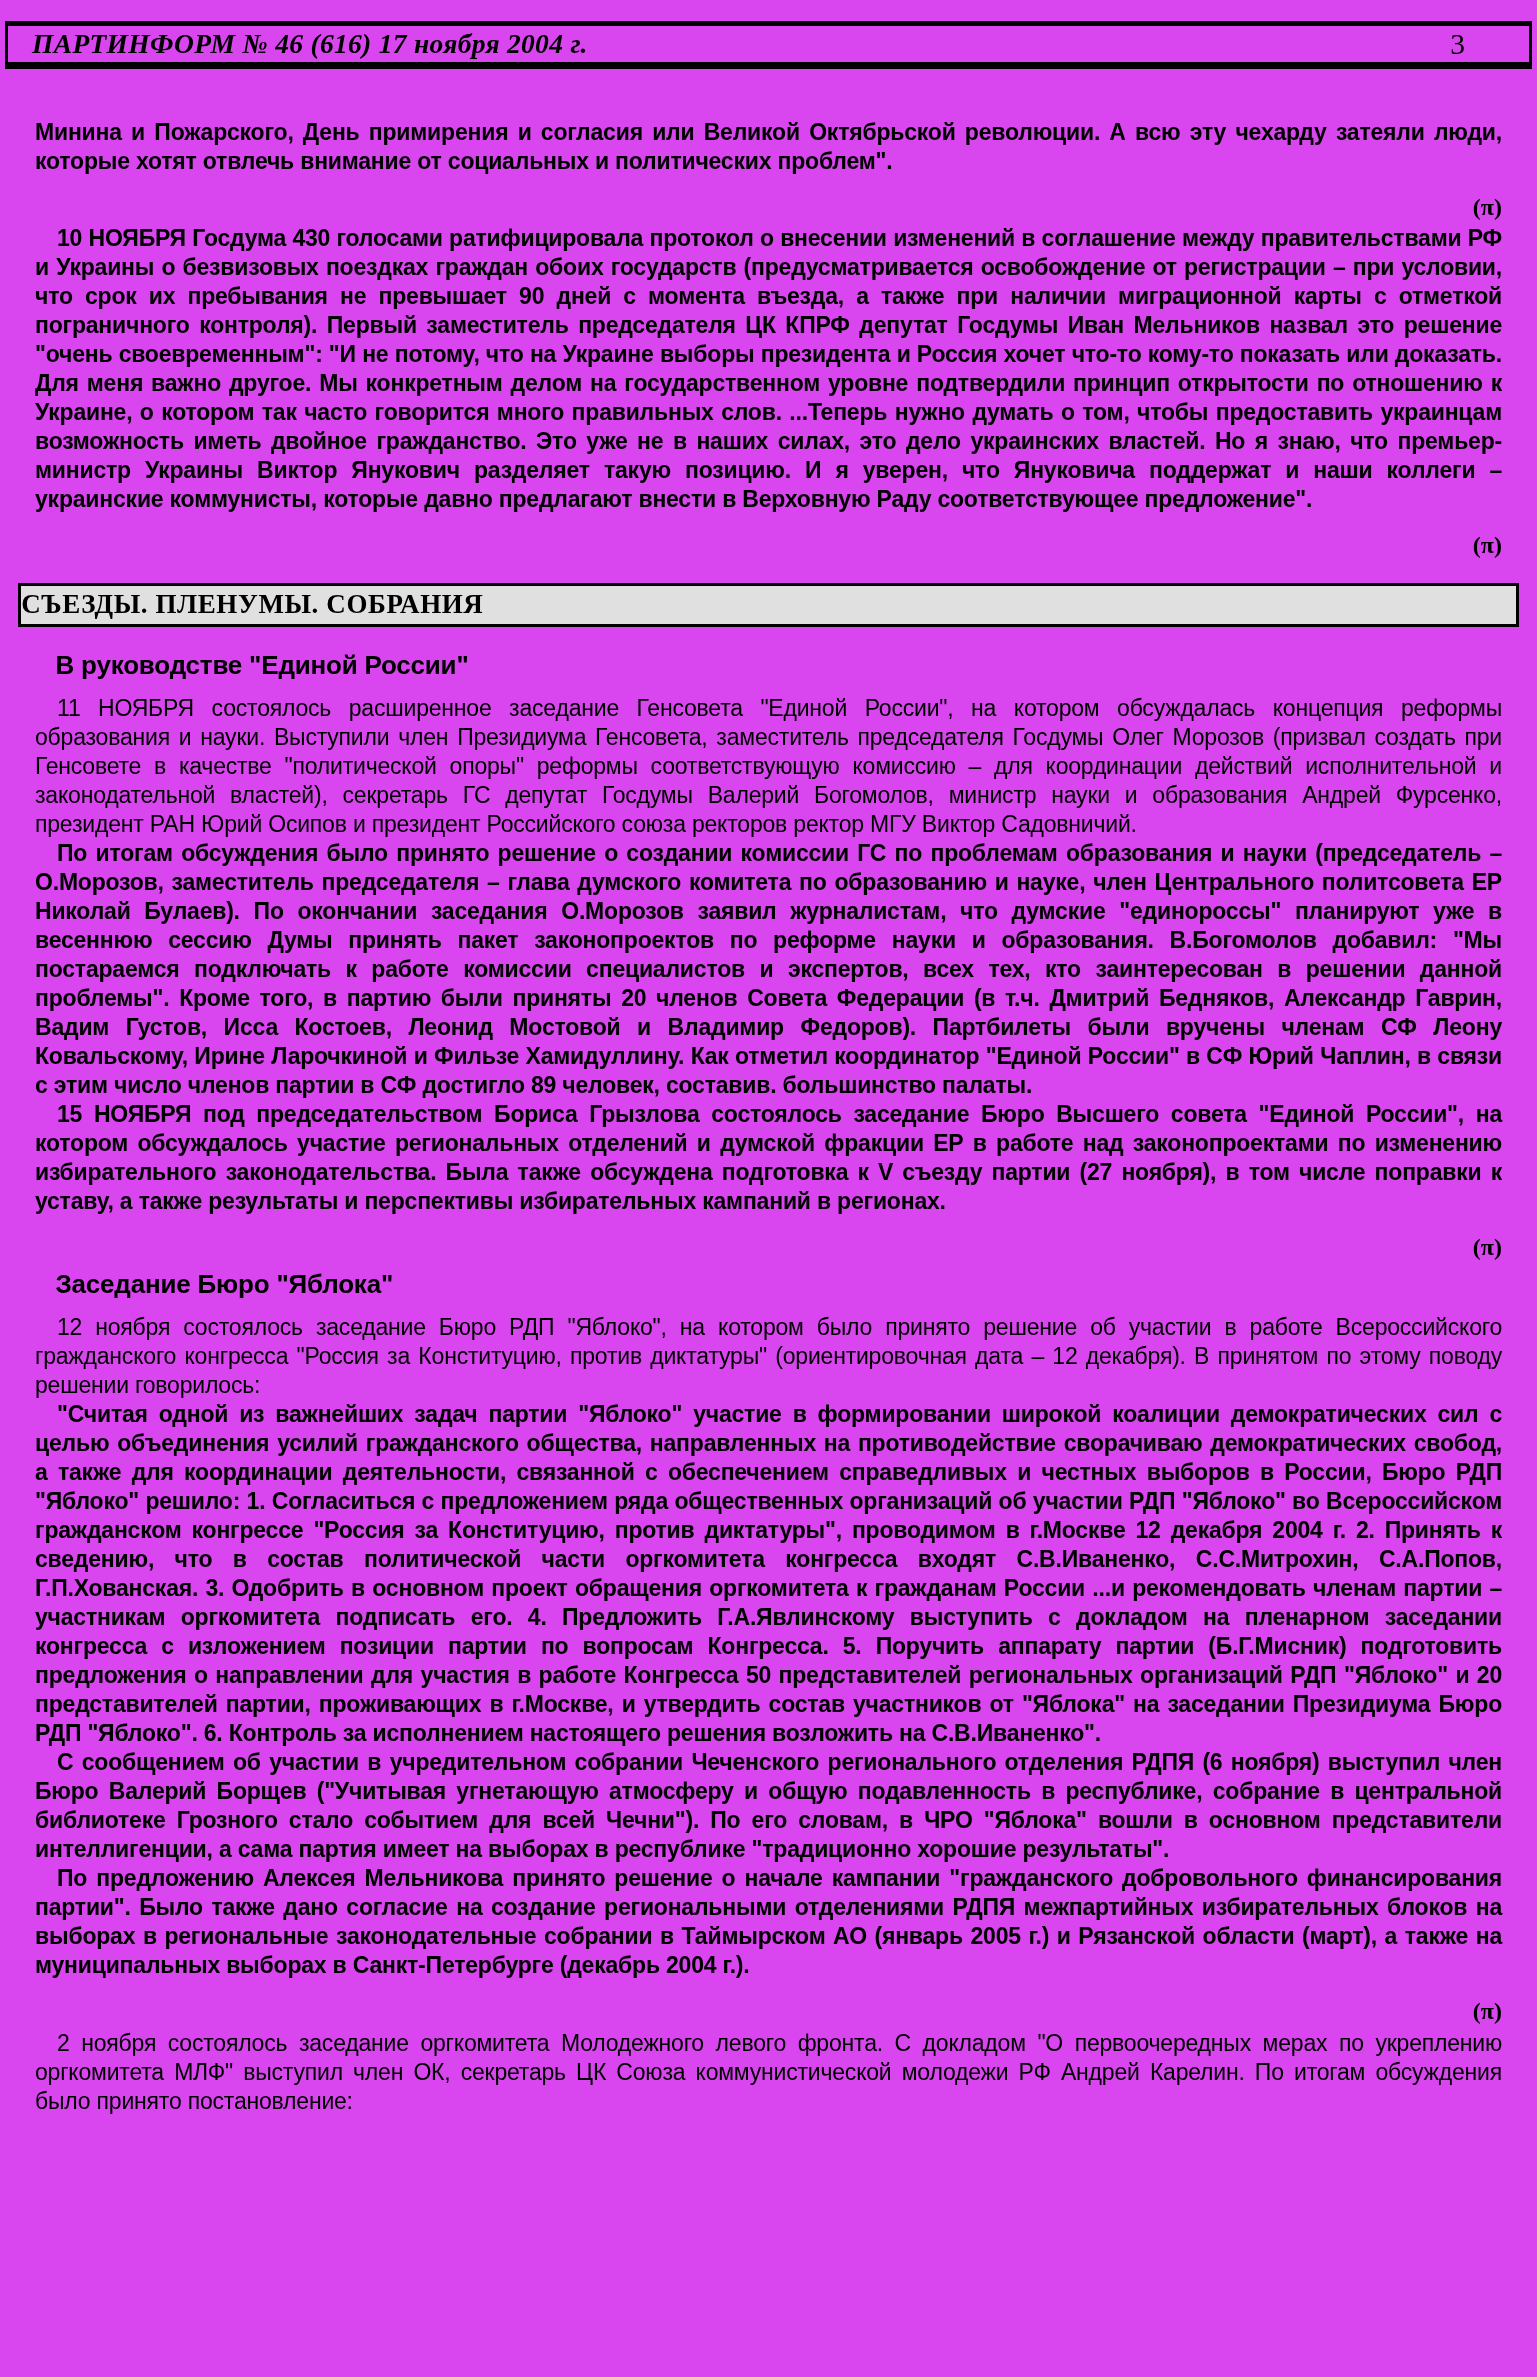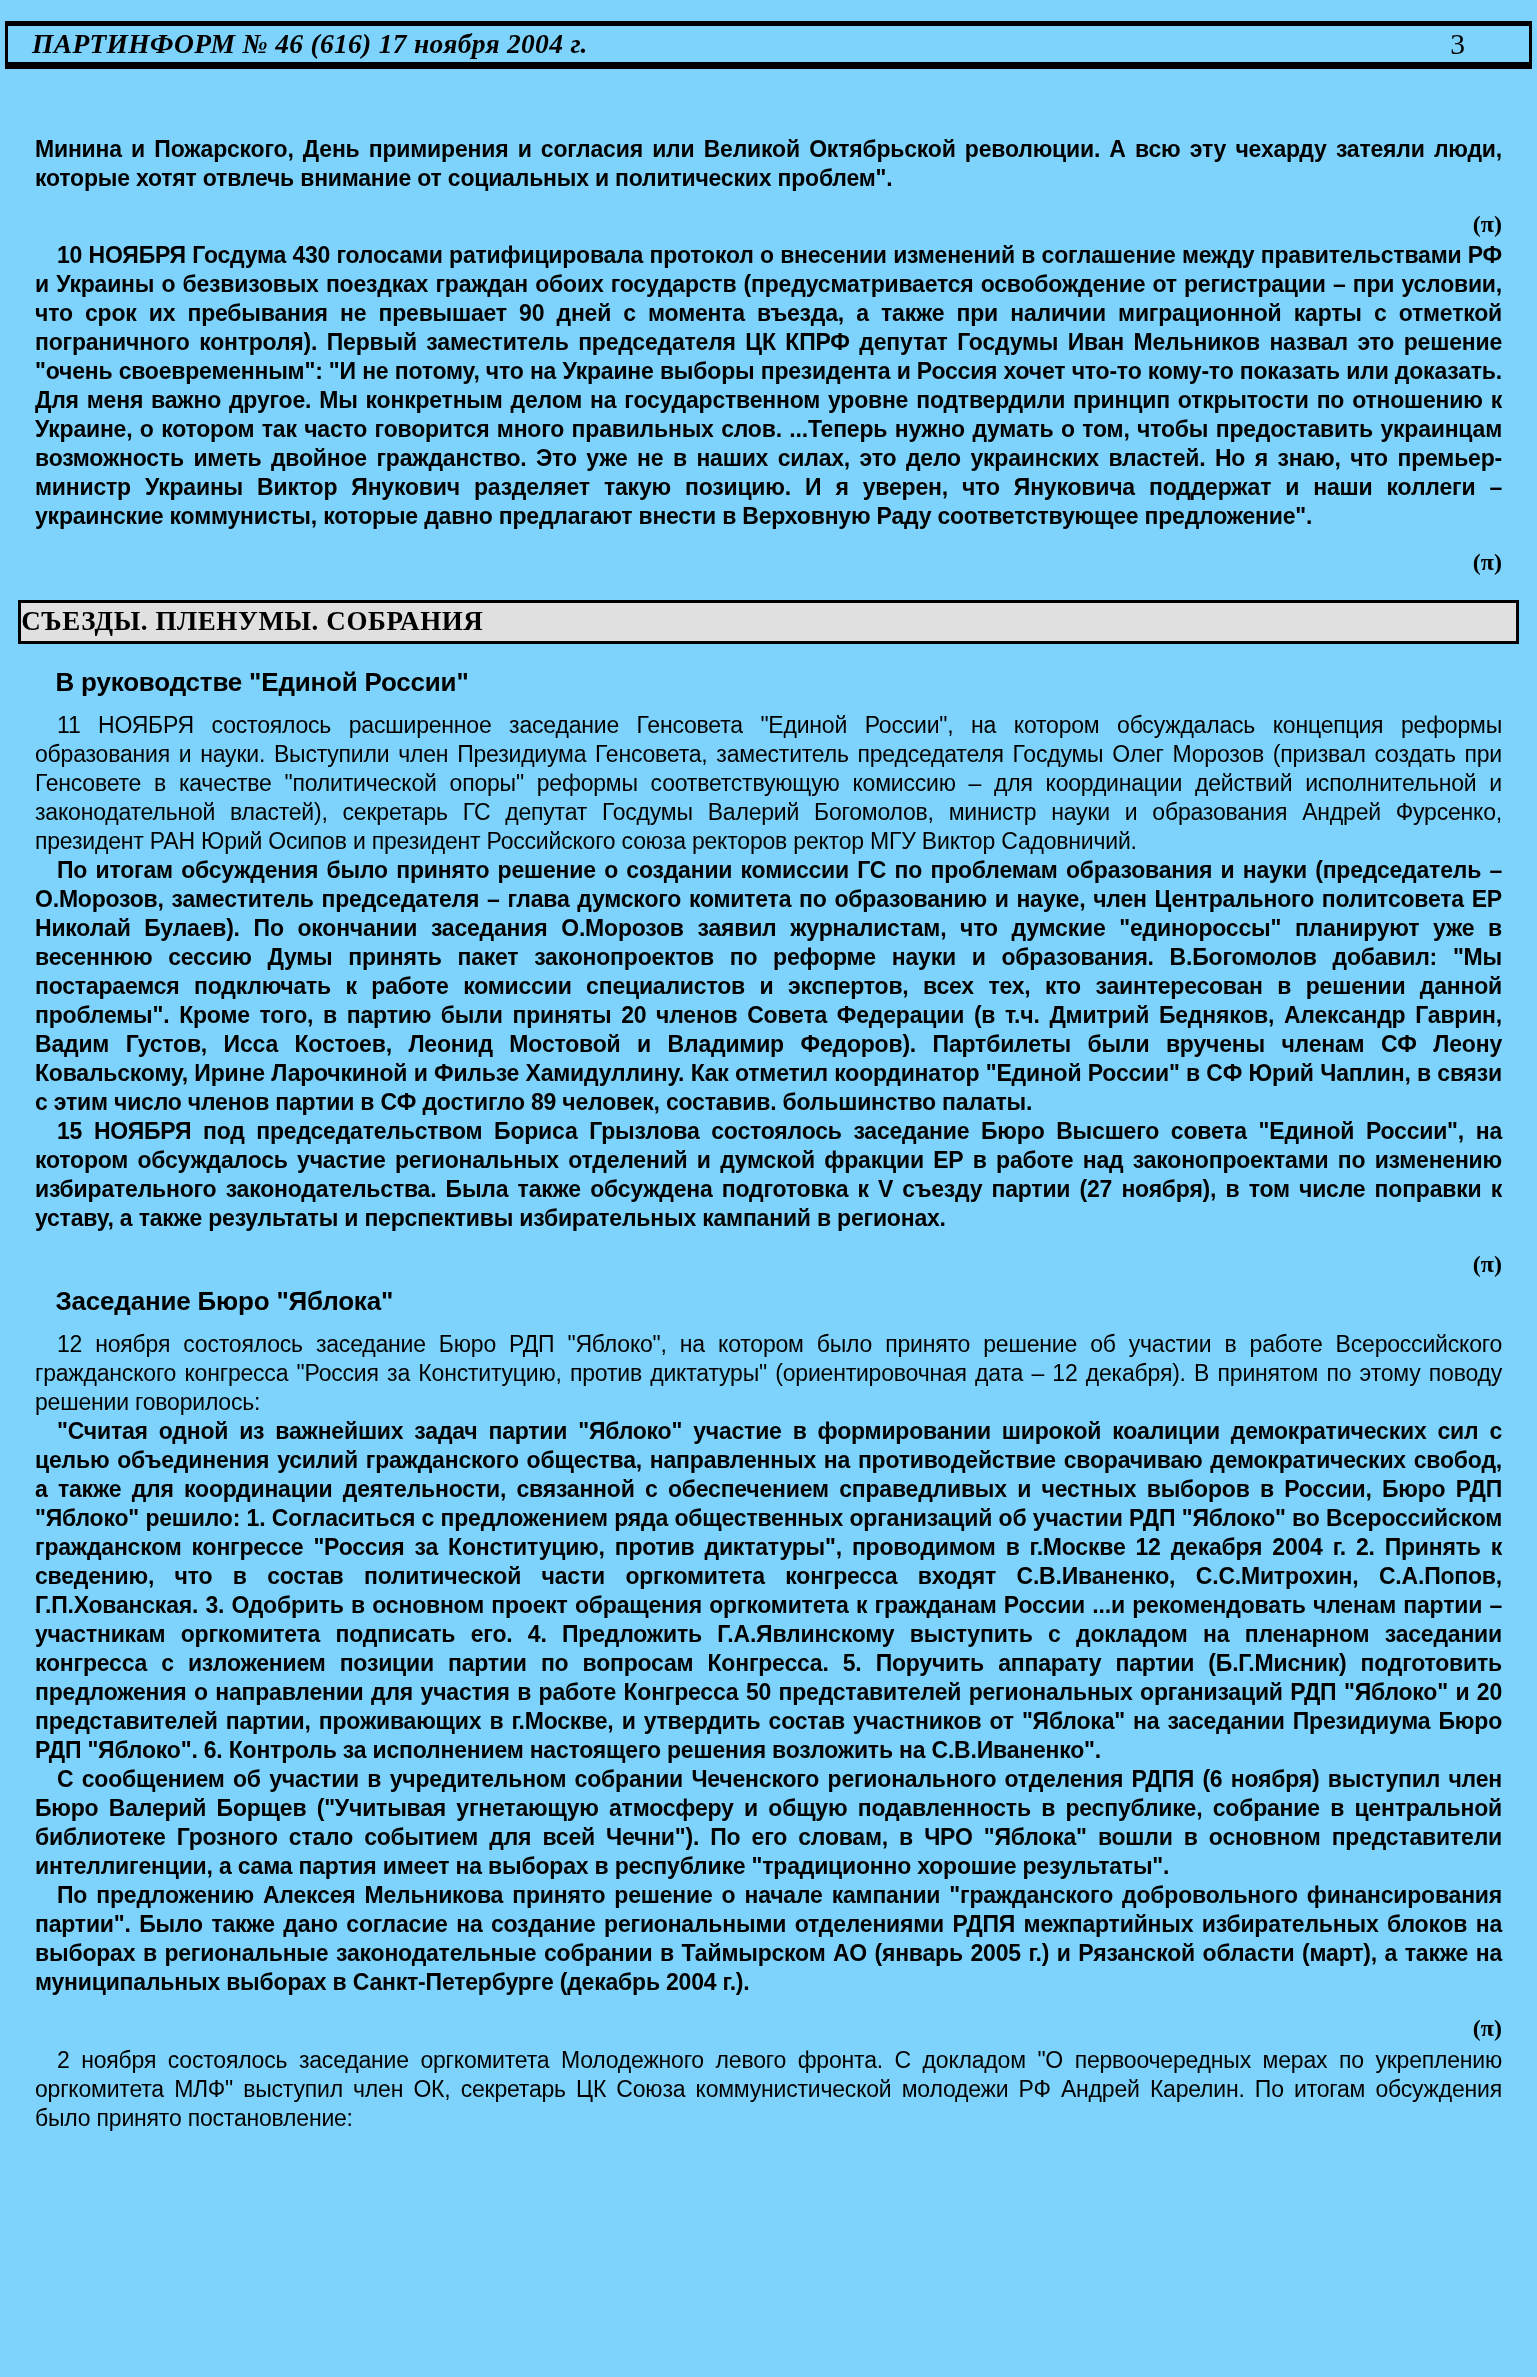--- a/index.html
+++ b/index.html
@@ -1,20 +1,20 @@
 <!DOCTYPE html>
 <html lang="ru" style="font-size:10.2px"><head>
 <meta charset="utf-8">
 <style>
   html, body { margin: 0; padding: 0; background: #ffffff; }
   .page {
     position: relative;
     width: 1537px;
     height: 2377px;
-    background: #7dd3fc;
+    background: #d946ef;
     color: #000000;
     font-family: "Liberation Sans", sans-serif;
     overflow: hidden;
   }
   
   .masthead {
     position: absolute;
     top: 21px; left: 5.1px; right: 5.1px;
     height: 36px;
     border: 3.8px solid #000;
@@ -34,21 +34,21 @@
     white-space: nowrap;
   }
   .masthead-page {
     font-family: "Liberation Serif", serif;
     font-size: 29.5px;
     padding-right: 64px;
   }
   
   .content {
     position: absolute;
-    top: 135px; left: 35px; right: 35px;
+    top: 118px; left: 35px; right: 35px;
   }
   .content p {
     margin: 0;
     font-size: 23px;
     line-height: 29px;
     text-align: justify;
     letter-spacing: -0.2px;
   }
   p.ind { text-indent: 22px; }
   p.b { font-weight: bold; }

